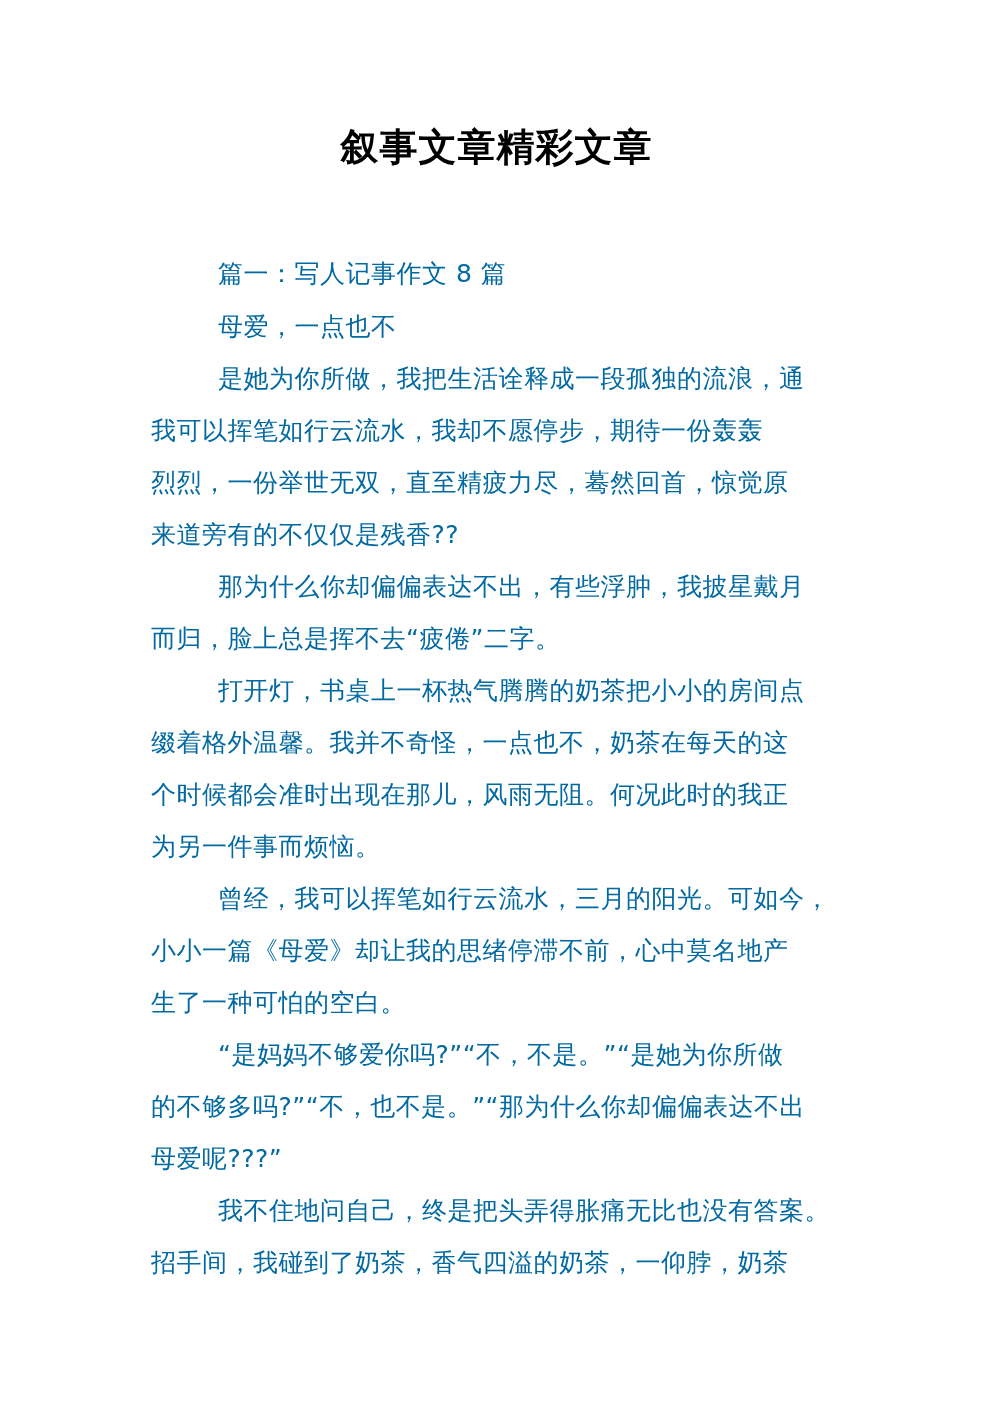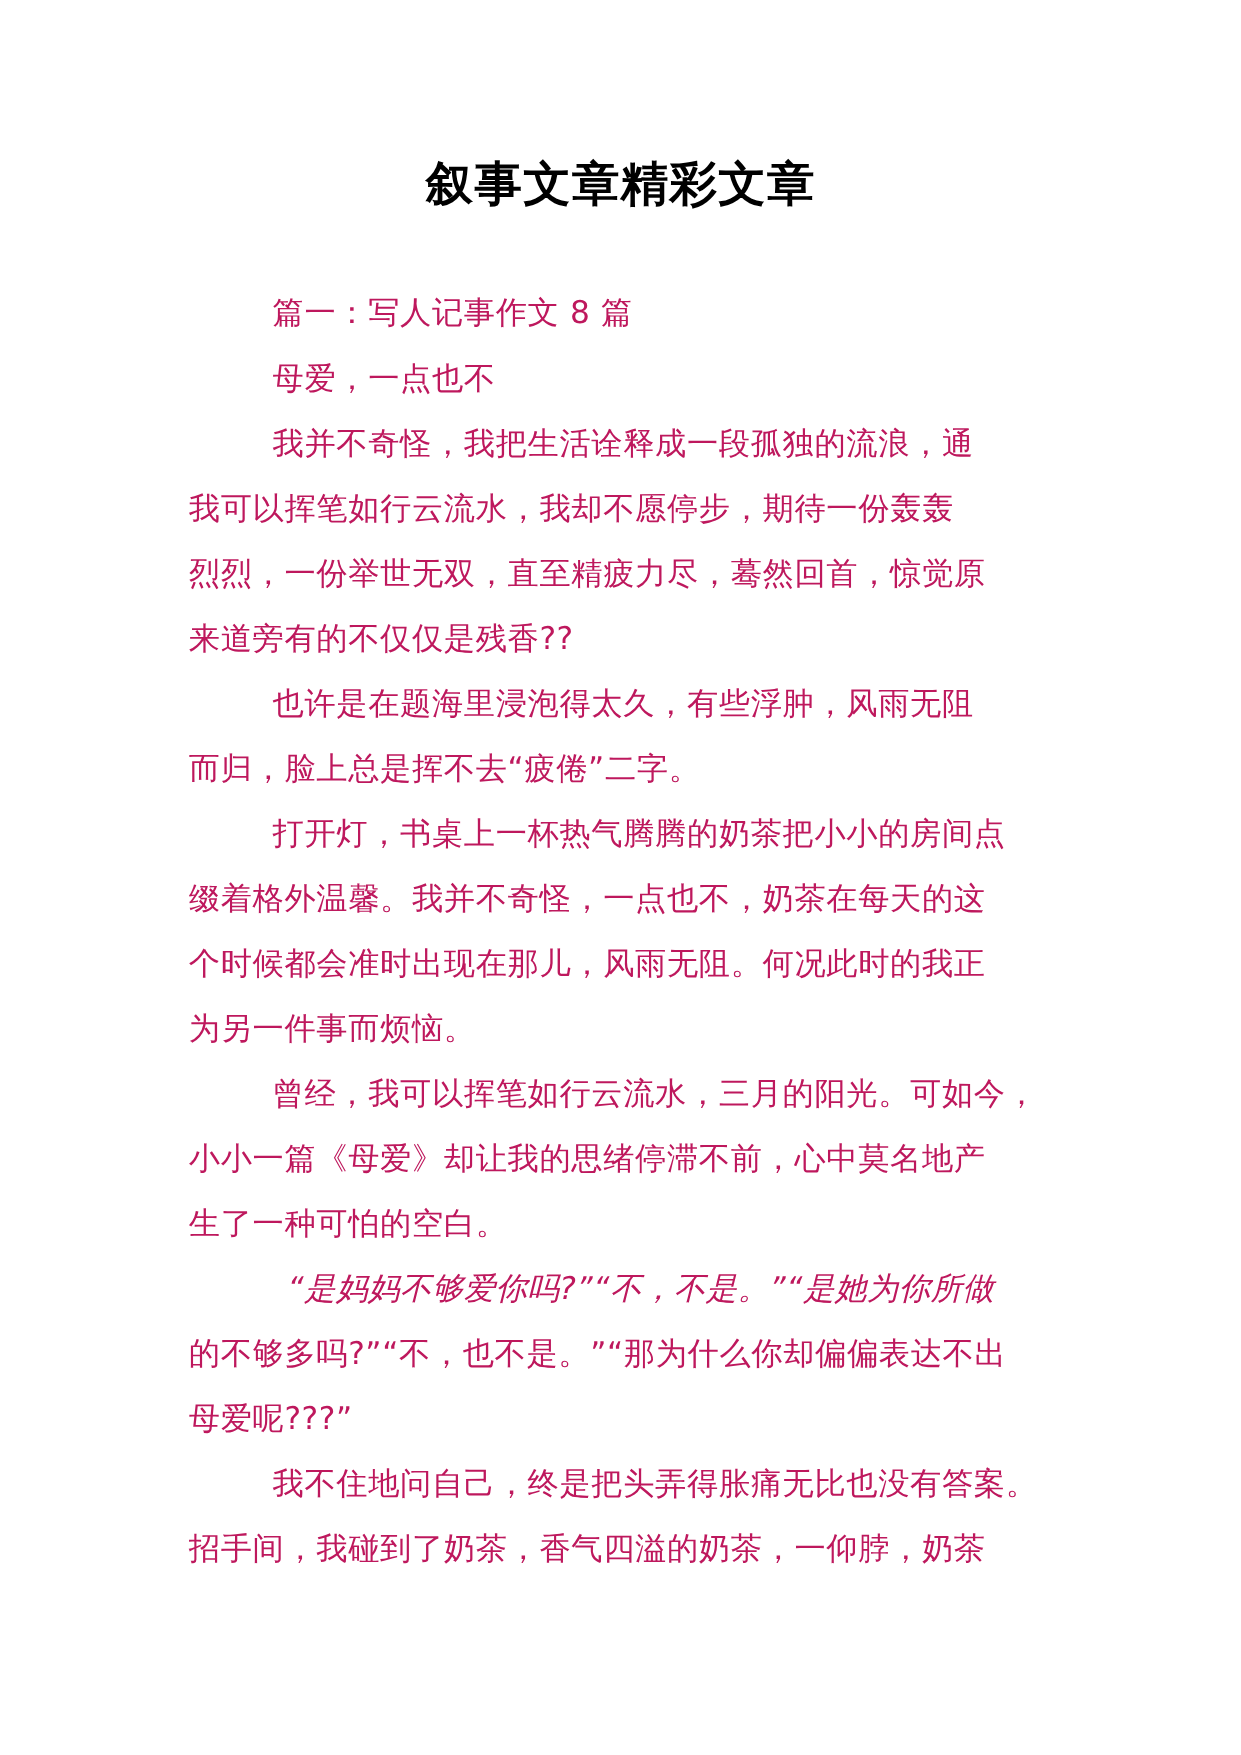--- a/index.html
+++ b/index.html
@@ -1,39 +1,39 @@
 <!DOCTYPE html>
 <html><head>
   <meta charset="utf-8">
   <style>
     html, body { margin: 0; padding: 0; background: #ffffff; }
     body { width: 993px; height: 1404px; position: relative; overflow: hidden;
            font-family: "DejaVu Sans", "Liberation Sans", sans-serif; color: #111; }
     .title { position: absolute; top: 122px; left: 0; width: 993px; text-align: center;
              font-size: 38px; font-weight: bold; letter-spacing: 1px; color: #000; }
     .line { position: absolute; left: 151px; font-size: 25px; white-space: nowrap;
-            line-height: 32px; color: #be185d; letter-spacing: 0.5px; }
+            line-height: 32px; color: #0369a1; letter-spacing: 0.5px; margin-top: 24px; }
     .indent { left: 218px; }
-    .indent2 { left: 230px; font-style: italic; }
+    .indent2 { left: 218px; }
   </style>
 </head>
 <body>
 
 <div>
   <div class="title">叙事文章精彩文章</div>
 
   <div class="line indent" style="top:234px">篇一：写人记事作文 8 篇</div>
   <div class="line indent" style="top:287px">母爱，一点也不</div>
 
-  <div class="line indent" style="top:339px">我并不奇怪，我把生活诠释成一段孤独的流浪，通</div>
+  <div class="line indent" style="top:339px">是她为你所做，我把生活诠释成一段孤独的流浪，通</div>
   <div class="line" style="top:391px">我可以挥笔如行云流水，我却不愿停步，期待一份轰轰</div>
   <div class="line" style="top:443px">烈烈，一份举世无双，直至精疲力尽，蓦然回首，惊觉原</div>
   <div class="line" style="top:495px">来道旁有的不仅仅是残香??</div>
 
-  <div class="line indent" style="top:547px">也许是在题海里浸泡得太久，有些浮肿，风雨无阻</div>
+  <div class="line indent" style="top:547px">那为什么你却偏偏表达不出，有些浮肿，我披星戴月</div>
   <div class="line" style="top:599px">而归，脸上总是挥不去“疲倦”二字。</div>
 
   <div class="line indent" style="top:651px">打开灯，书桌上一杯热气腾腾的奶茶把小小的房间点</div>
   <div class="line" style="top:703px">缀着格外温馨。我并不奇怪，一点也不，奶茶在每天的这</div>
   <div class="line" style="top:755px">个时候都会准时出现在那儿，风雨无阻。何况此时的我正</div>
   <div class="line" style="top:807px">为另一件事而烦恼。</div>
 
   <div class="line indent" style="top:859px">曾经，我可以挥笔如行云流水，三月的阳光。可如今，</div>
   <div class="line" style="top:911px">小小一篇《母爱》却让我的思绪停滞不前，心中莫名地产</div>
   <div class="line" style="top:963px">生了一种可怕的空白。</div>

